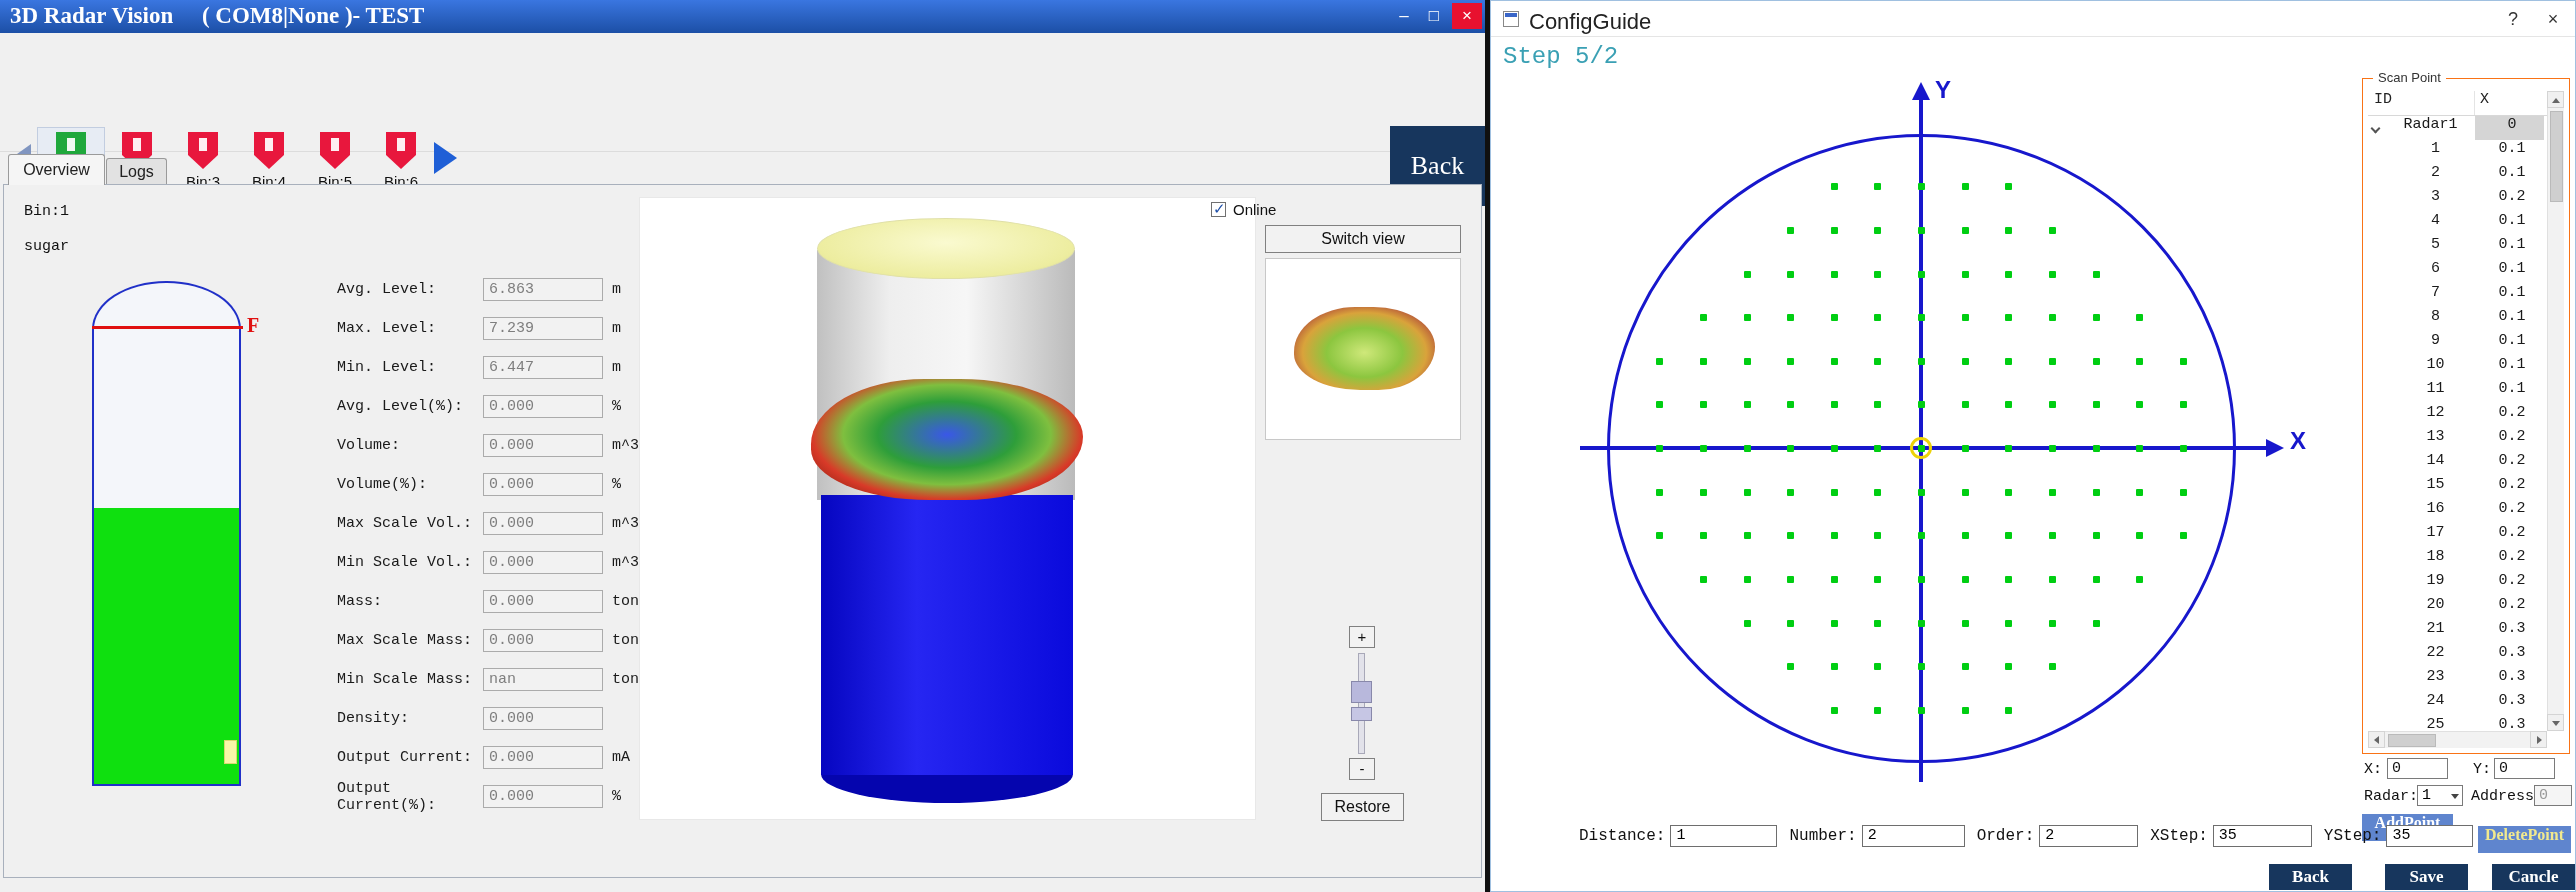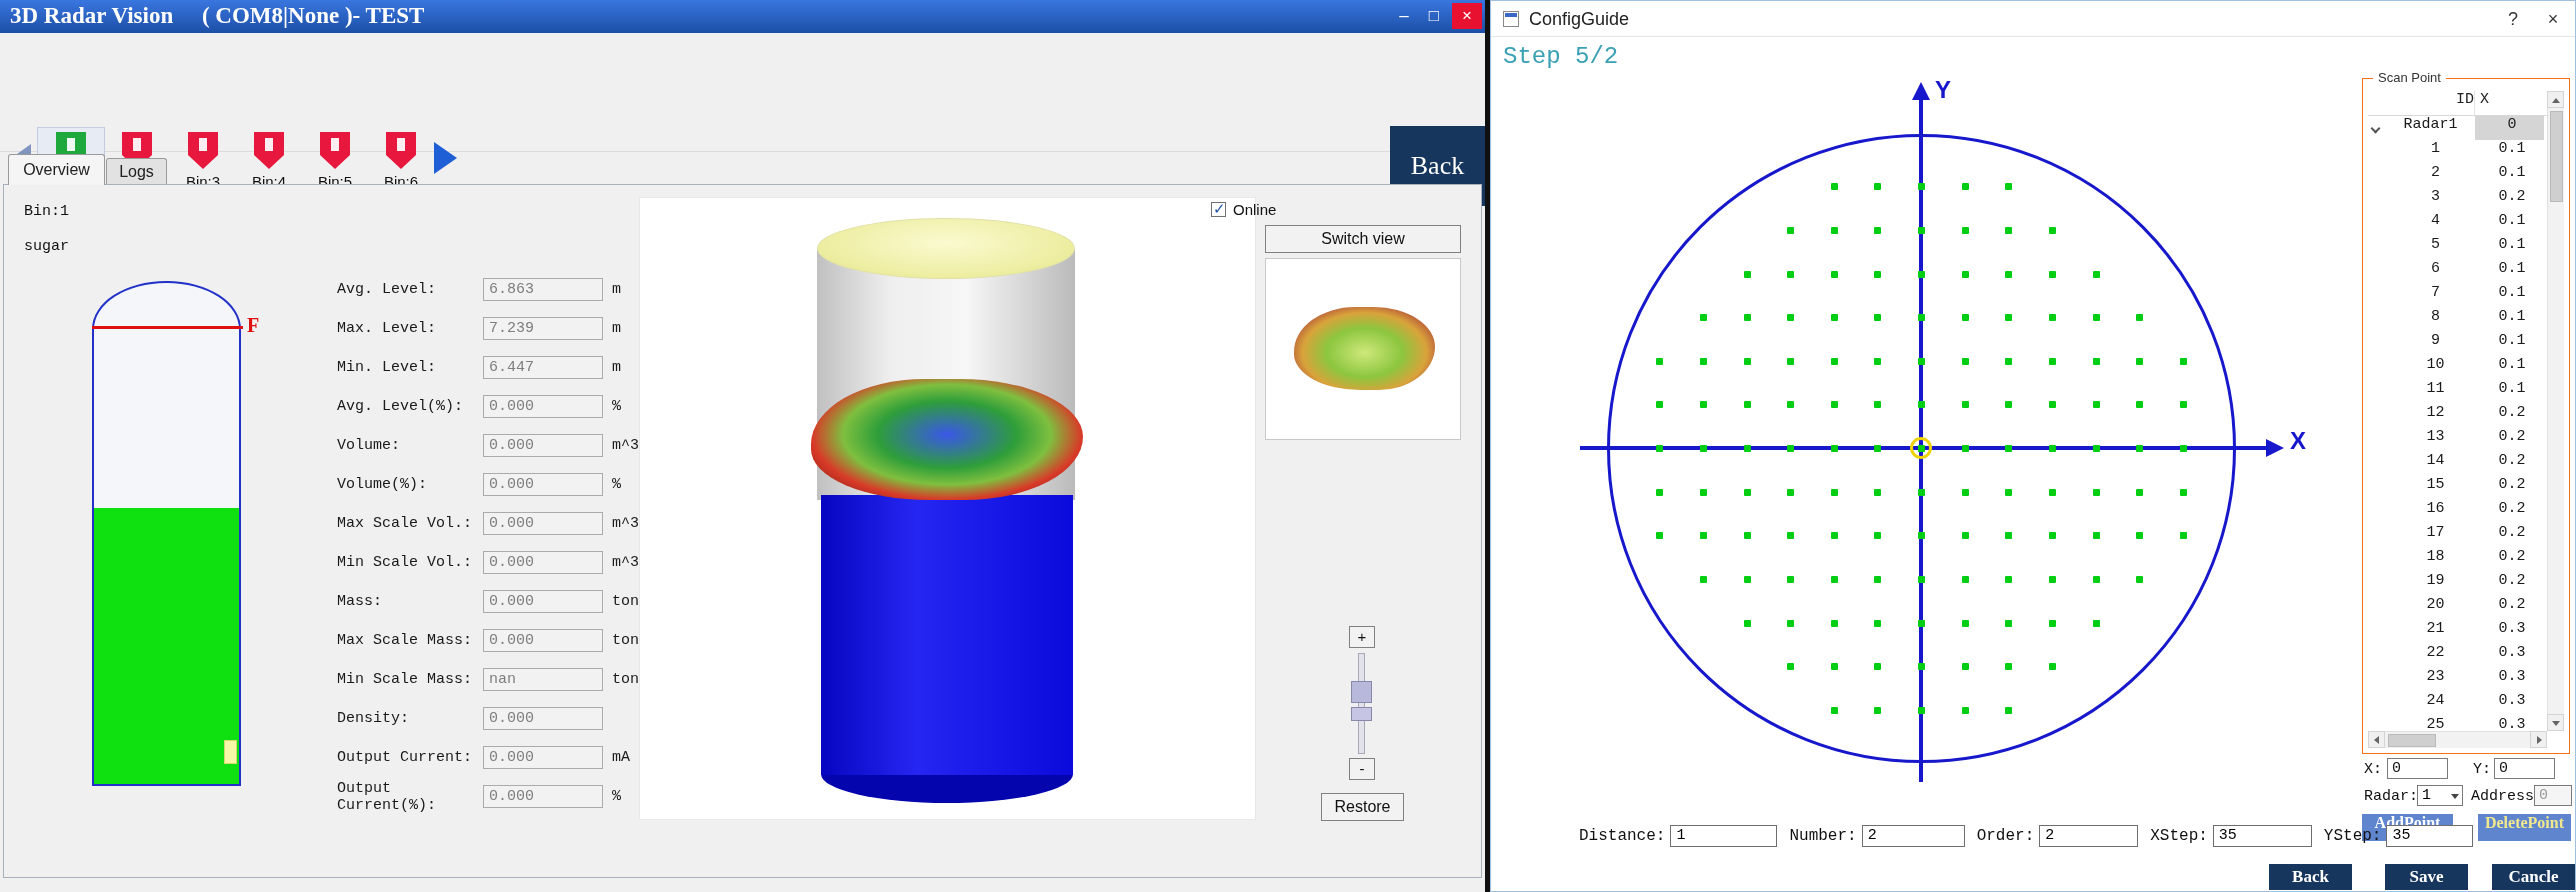--- a/index.html
+++ b/index.html
@@ -89,21 +89,21 @@
   .slider-track { position:absolute; left:1354px; top:468px; width:7px; height:101px; background:#E2E2EA; border:1px solid #A8A8B8; }
   .slider-handle { position:absolute; left:1347px; top:496px; width:21px; height:22px; background:#B8B8DC; border:1px solid #8888AA; }
   .slider-handle2 { position:absolute; left:1347px; top:522px; width:21px; height:14px; background:#C6C6E4; border:1px solid #8888AA; }
   .restore { left:1317px; top:608px; width:83px; height:28px; font-size:16px; line-height:26px; }
 
   
   .rwin { position:absolute; left:1490px; top:0; width:1086px; height:892px; background:#FFF; border:1px solid #A0C0E0; }
   .r-titlebar { position:absolute; left:0; top:0; width:100%; height:36px; background:#FFF; border-bottom:1px solid #E5E5E5; }
   .r-icon { position:absolute; left:12px; top:10px; width:16px; height:16px; background:#FFF; border:1px solid #888; }
   .r-icon:after { content:""; position:absolute; left:1px; top:1px; right:1px; height:4px; background:#3A66C8; }
-  .r-title { position:absolute; left:38px; top:8px; font-size:18px; color:#222; }
+  .r-title { position:absolute; left:38px; top:8px; font-size:22px; color:#222; }
   .r-btn { position:absolute; top:4px; width:30px; height:28px; text-align:center; line-height:28px; font-size:18px; color:#333; }
   .step { position:absolute; left:12px; top:42px; font:400 24px "Liberation Mono", monospace; color:var(--step-teal,#3AA0B4); }
 
   
   .plot-circle { position:absolute; left:116px; top:133px; width:629px; height:629px;
     border:3px solid var(--axis-blue,#1717CC); border-radius:50%; }
   .axis-x { position:absolute; left:89px; top:445px; width:688px; height:4px; background:var(--axis-blue,#1717CC); }
   .axis-x-arrow { position:absolute; left:775px; top:438px; width:0; height:0;
     border-top:9px solid transparent; border-bottom:9px solid transparent; border-left:18px solid var(--axis-blue,#1717CC); }
   .axis-x-label { position:absolute; left:799px; top:426px; color:var(--axis-blue,#1717CC); font:700 24px "Liberation Sans", sans-serif; }
@@ -113,21 +113,21 @@
   .axis-y-label { position:absolute; left:444px; top:75px; color:var(--axis-blue,#1717CC); font:700 24px "Liberation Sans", sans-serif; }
   .dot-layer { position:absolute; left:430px; top:447px; width:0; height:0; }
   .dot { position:absolute; width:7px; height:7px; border-radius:1px; }
   .center-marker { position:absolute; left:419px; top:436px; width:22px; height:22px; border:3px solid #EDD308; border-radius:50%; }
 
   
   .scan-group { position:absolute; left:871px; top:77px; width:208px; height:676px; border:1px solid #f97316; background:#FFF; }
   .scan-group-label { position:absolute; top:-9px; left:10px; background:#FFF; padding:0 5px; font-size:13px; color:#333; }
   .scan-table { position:absolute; left:5px; top:12px; right:5px; bottom:5px; }
   .thead { display:flex; height:25px; line-height:25px; border-bottom:1px solid #D8D8D8; font:15px "Liberation Mono", monospace; color:#222; }
-  .th-id { width:107px; padding-left:6px; border-right:1px solid #E4E4E4;text-align:right; }
+  .th-id { width:107px; padding-left:6px; border-right:1px solid #E4E4E4; }
   .th-x { width:69px; padding-left:5px; }
   .tbody { position:absolute; left:0; top:25px; right:17px; bottom:17px; overflow:hidden;text-align:center; }
   .trow { display:flex; height:24px; line-height:24px; font:15px "Liberation Mono", monospace; color:#1A1A1A; }
   .tcell-id { width:107px; padding-left:28px; position:relative; }
   .trow.root .tcell-id { padding-left:18px; }
   .tree-arrow { position:absolute; left:4px; top:9px; width:7px; height:7px; border-right:2px solid #555; border-bottom:2px solid #555; transform:rotate(45deg); }
   .tcell-x { width:69px; padding-left:5px; }
   .tcell-x.sel { background:#D5D5D5; }
   .vscroll { position:absolute; right:0; top:0; bottom:17px; width:17px; background:#F2F2F2; border-left:1px solid #E0E0E0; }
   .hscroll { position:absolute; left:0; right:17px; bottom:0; height:17px; background:#F2F2F2; border-top:1px solid #E0E0E0; }
@@ -620,21 +620,21 @@
 
     <div class="mini-label" style="left:873px; top:787px;">Radar:</div>
     <div class="combo" style="left:926px; top:784px; width:46px;">
       <span>1</span>
       <span class="combo-arrow"></span>
     </div>
     <div class="mini-label" style="left:980px; top:787px;">Address:</div>
     <div class="mini-input dim" style="left:1043px; top:784px; width:38px;">0</div>
 
     <div class="accent-btn" id="add-btn" style="left: 871px; width: 91px; background: rgb(95, 133, 206); color: rgb(255, 255, 255);">AddPoint</div>
-    <div class="accent-btn" id="del-btn" style="left: 987px; width: 93px; background: rgb(95, 133, 206); color: rgb(242, 233, 142);">DeletePoint</div>
+    <div class="accent-btn" id="del-btn" style="left: 987px; width: 93px; background: rgb(95, 133, 206); color: rgb(242, 233, 142); margin-top: 12px;">DeletePoint</div>
 
     <div class="params-row" id="params-row">
         <div class="param">
           <span class="plabel">Distance:</span>
           <div class="pinput" style="width: 107px;">1</div>
         </div>
         <div class="param">
           <span class="plabel">Number:</span>
           <div class="pinput" style="width: 103px;">2</div>
         </div>

